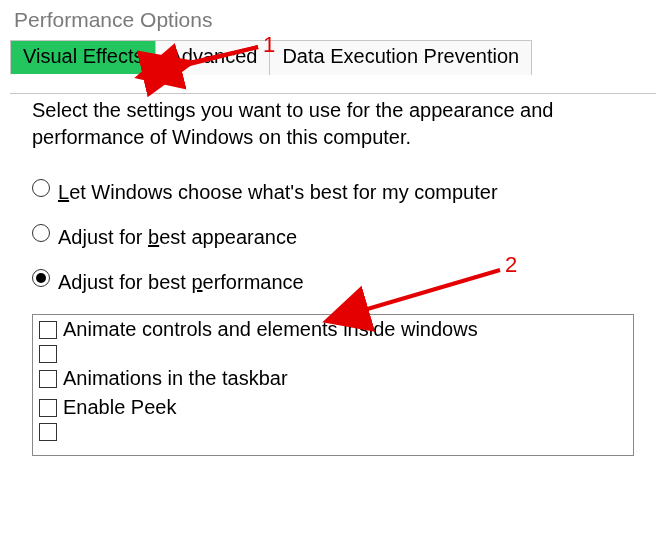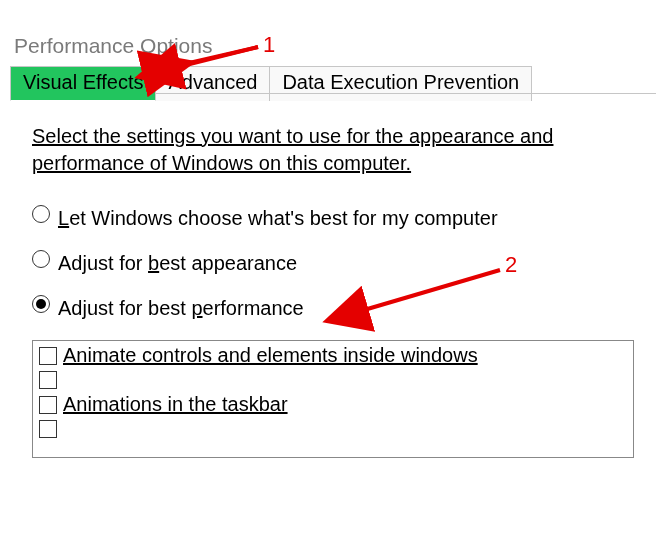--- a/index.html
+++ b/index.html
@@ -11,21 +11,20 @@
     width: 656px;
     height: 558px;
     overflow: hidden;
     position: relative;
     color: #000;
   }
   .window-title {
     font-size: 21px;
     color: #7a7a7a;
     padding: 8px 14px 6px;
-    margin-top: 26px;
   }
   .tabs {
     display: flex;
     margin: 2px 10px 0;
     position: relative;
   }
   .tab {
     font-size: 20px;
     padding: 4px 12px 6px;
     border: 1px solid #c6c6c6;
@@ -53,21 +52,20 @@
     z-index: 1;
   }
   .panel {
     padding: 22px 22px 0 32px;
     font-size: 20px;
     line-height: 1.35;
   }
   .intro {
     margin-bottom: 28px;
     max-width: 560px;
-    text-decoration: underline;
   }
   .radio-row {
     display: flex;
     align-items: flex-start;
     margin: 0 0 18px 0;
     cursor: default;
   }
   .radio-circle {
     width: 18px;
     height: 18px;
@@ -83,23 +81,22 @@
     width: 10px;
     height: 10px;
     background: #000;
     border-radius: 50%;
     display: none;
   }
   .radio-row.selected .radio-dot { display: block; }
   .list-box {
     margin-top: 2px;
     border: 1px solid #888;
-    height: 118px;
+    height: 142px;
     overflow: hidden;
-    text-decoration: underline;
   }
   .check-row {
     display: flex;
     align-items: center;
     padding: 1px 6px;
     font-size: 20px;
   }
   .check-box {
     width: 18px;
     height: 18px;
@@ -160,20 +157,24 @@
     <div class="check-row">
       <span class="check-box"></span>
       <span>Animate controls and elements inside windows</span>
     </div>
     <div class="check-row">
       <span class="check-box"></span>
     </div>
     <div class="check-row">
       <span class="check-box"></span>
       <span>Animations in the taskbar</span>
+    </div>
+    <div class="check-row">
+      <span class="check-box"></span>
+      <span>Enable Peek</span>
     </div>
     <div class="check-row">
       <span class="check-box"></span>
     </div>
   </div>
 </div>
 
 <svg class="arrow-svg" style="left:0;top:0" width="656" height="558">
   <defs>
     <marker id="ah1" markerWidth="14" markerHeight="12" refX="2" refY="6" orient="auto">

